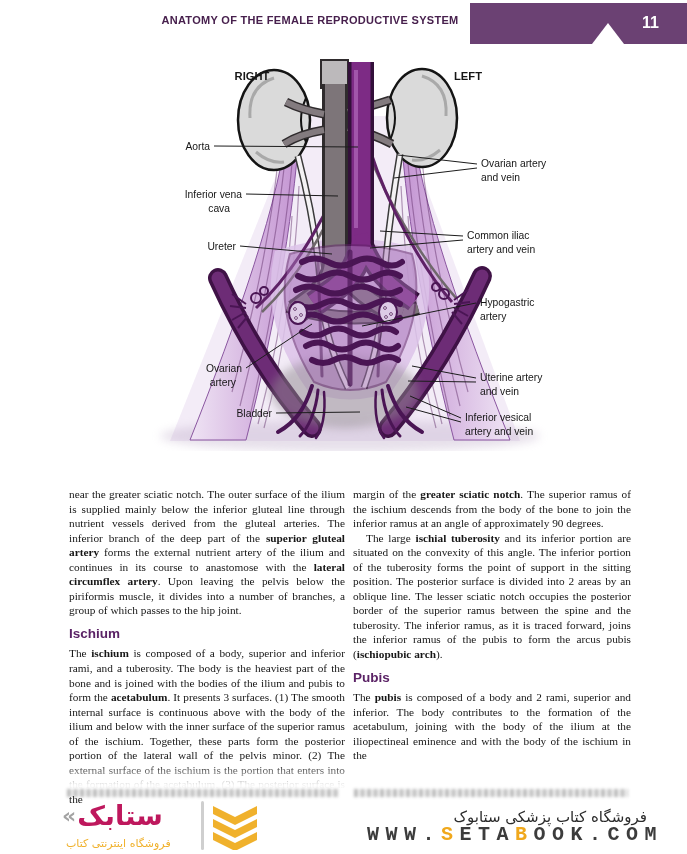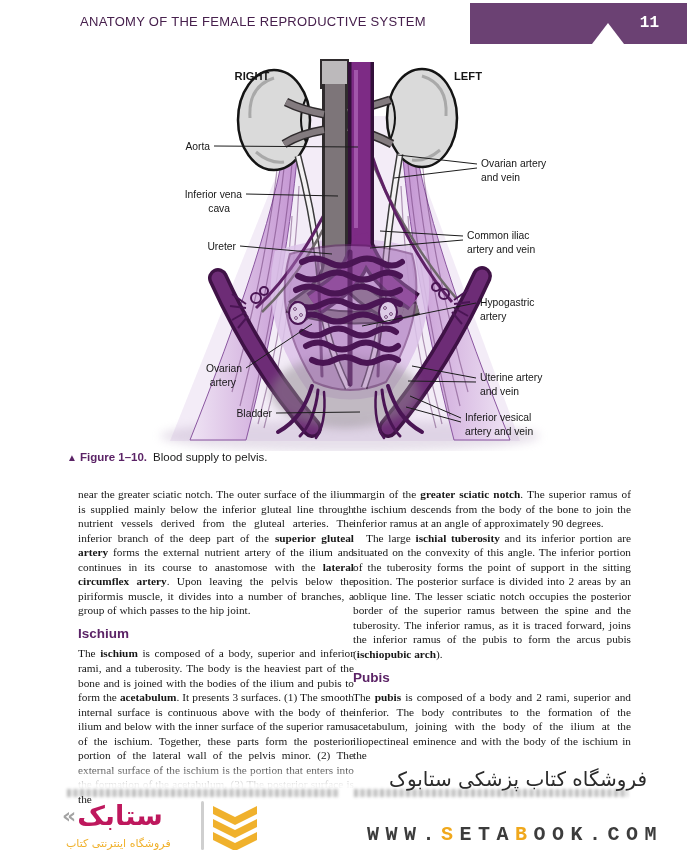--- a/index.html
+++ b/index.html
@@ -1,41 +1,41 @@
 <!DOCTYPE html>
 <html><head>
 <meta charset="utf-8">
 <style>
   html,body{margin:0;padding:0;background:#888;}
   .page{position:relative;width:687px;height:854px;background:#ffffff;overflow:hidden;
         font-family:"Liberation Sans",sans-serif;}
 
   
-  .header-title{position:absolute;left:80px;top:14px;width:460px;text-align:left;
-    font-weight:normal;font-size:13px;letter-spacing:.3px;color:#47204d;}
-  .header-block{position:absolute;left:470px;top:3px;width:217px;height:41px;background:#6b4173;font-family:Liberation Mono, monospace;}
+  .header-title{position:absolute;left:80px;top:14px;width:460px;text-align:center;
+    font-weight:bold;font-size:11px;letter-spacing:.3px;color:#47204d;}
+  .header-block{position:absolute;left:470px;top:3px;width:217px;height:41px;background:#6b4173;}
   .header-notch{position:absolute;left:122px;bottom:0;width:0;height:0;
     border-left:16px solid transparent;border-right:16px solid transparent;border-bottom:21px solid #fff;}
   .page-number{position:absolute;right:28px;top:11px;color:#fff;font-weight:bold;font-size:16px;}
 
   
   .figure-svg{position:absolute;left:50px;top:56px;width:590px;height:395px;}
   .fig-label{font-family:"Liberation Sans",sans-serif;font-size:10.3px;fill:#161616;}
   .fig-side{font-size:11.2px;font-weight:600;}
   .leader{stroke:#1c1c1c;stroke-width:1;fill:none;}
 
   .caption{position:absolute;left:67px;top:451px;font-size:11.5px;color:#1a1a1a;}
   .caption .tri{color:#5b2366;font-size:10px;margin-right:3px;}
   .caption .fig-id{color:#5b2366;font-weight:bold;margin-right:6px;}
 
   
   .col{position:absolute;top:487px;height:318px;overflow:hidden;
     font-family:"Liberation Serif",serif;font-size:11.3px;line-height:14.55px;
     text-align:justify;color:#161616;}
-  .col-left{left:78px;width:276px;}
+  .col-left{left:69px;width:276px;}
   .col-right{left:353px;width:278px;}
   .col p{margin:0;}
   .indent{text-indent:13px;}
   .col h3{margin:9px 0 5px 0;font-family:"Liberation Sans",sans-serif;
     font-size:13.5px;font-weight:bold;color:#5b2366;}
   .seg-b{font-weight:bold;}
   .seg-a{color:#f0a81c;}
 
   .fade{position:absolute;left:0;top:764px;width:687px;height:30px;
     background:linear-gradient(to bottom,rgba(255,255,255,0),rgba(255,255,255,.95) 70%,#fff);}
@@ -47,22 +47,22 @@
   
   .wordmark{position:absolute;left:62px;top:801px;display:flex;align-items:flex-end;
     font-family:"DejaVu Sans",sans-serif;font-weight:bold;font-size:27px;line-height:30px;}
   .wm-gray{color:#be185d;}
   .wm-yellow{color:#be185d;}
   .wm-guillemet{font-size:22px;line-height:30px;color:#a3a3a3;margin-right:1px;}
   .tagline{position:absolute;left:66px;top:837px;width:112px;text-align:left;direction:rtl;
     font-family:"DejaVu Sans",sans-serif;font-size:11px;color:#f0b12c;}
   .footer-divider{position:absolute;left:201px;top:801px;width:3px;height:49px;background:#cfcfcf;border-radius:2px;}
   .emblem{position:absolute;left:212px;top:804px;}
-  .store-name{position:absolute;right:40px;top:767px;direction:rtl;
-    font-family:"DejaVu Sans",sans-serif;font-size:20px;color:#2b2b2b;}
+  .store-name{position:absolute;right:40px;top:808px;direction:rtl;
+    font-family:"DejaVu Sans",sans-serif;font-size:15px;color:#2b2b2b;}
   .website{position:absolute;right:24px;top:823px;font-family:Liberation Mono, monospace;
     font-size:20px;font-weight:bold;letter-spacing:6.5px;color:#3c3c3c;}
 </style>
 </head>
 <body>
 
 <div class="page">
 
   <div class="header-title">ANATOMY OF THE FEMALE REPRODUCTIVE SYSTEM</div>
   <div class="header-block">
@@ -266,23 +266,20 @@
     <text class="fig-label" x="430" y="264">artery</text>
     <text class="fig-label" x="192" y="316" text-anchor="end">Ovarian</text>
     <text class="fig-label" x="186" y="330" text-anchor="end">artery</text>
     <text class="fig-label" x="222" y="361" text-anchor="end">Bladder</text>
     <text class="fig-label" x="430" y="325">Uterine artery</text>
     <text class="fig-label" x="430" y="339">and vein</text>
     <text class="fig-label" x="415" y="365">Inferior vesical</text>
     <text class="fig-label" x="415" y="379">artery and vein</text>
   </svg>
 
-  <div class="caption">
-    <span class="tri">▲</span><span class="fig-id">Figure 1–10.</span><span>Blood supply to pelvis.</span>
-  </div>
 
   <div class="col col-left">
     <p><span>near the greater sciatic notch. The outer surface of the ilium is supplied mainly below the inferior gluteal line through nutrient vessels derived from the gluteal arteries. The inferior branch of the deep part of the </span><span class="seg-b">superior gluteal artery</span><span> forms the external nutrient artery of the ilium and continues in its course to anastomose with the </span><span class="seg-b">lateral circumflex artery</span><span>. Upon leaving the pelvis below the piriformis muscle, it divides into a number of branches, a group of which passes to the hip joint.</span></p>
     <h3>Ischium</h3>
     <p><span>The </span><span class="seg-b">ischium</span><span> is composed of a body, superior and inferior rami, and a tuberosity. The body is the heaviest part of the bone and is joined with the bodies of the ilium and pubis to form the </span><span class="seg-b">acetabulum</span><span>. It presents 3 surfaces. (1) The smooth internal surface is continuous above with the body of the ilium and below with the inner surface of the superior ramus of the ischium. Together, these parts form the posterior portion of the lateral wall of the pelvis minor. (2) The external surface of the ischium is the portion that enters into the formation of the acetabulum. (3) The posterior surface is the</span></p>
   </div>
   <div class="col col-right">
     <p><span>margin of the </span><span class="seg-b">greater sciatic notch</span><span>. The superior ramus of the ischium descends from the body of the bone to join the inferior ramus at an angle of approximately 90 degrees.</span></p>
     <p class="indent"><span>The large </span><span class="seg-b">ischial tuberosity</span><span> and its inferior portion are situated on the convexity of this angle. The inferior portion of the tuberosity forms the point of support in the sitting position. The posterior surface is divided into 2 areas by an oblique line. The lesser sciatic notch occupies the posterior border of the superior ramus between the spine and the tuberosity. The inferior ramus, as it is traced forward, joins the inferior ramus of the pubis to form the arcus pubis (</span><span class="seg-b">ischiopubic arch</span><span>).</span></p>
     <h3>Pubis</h3>

